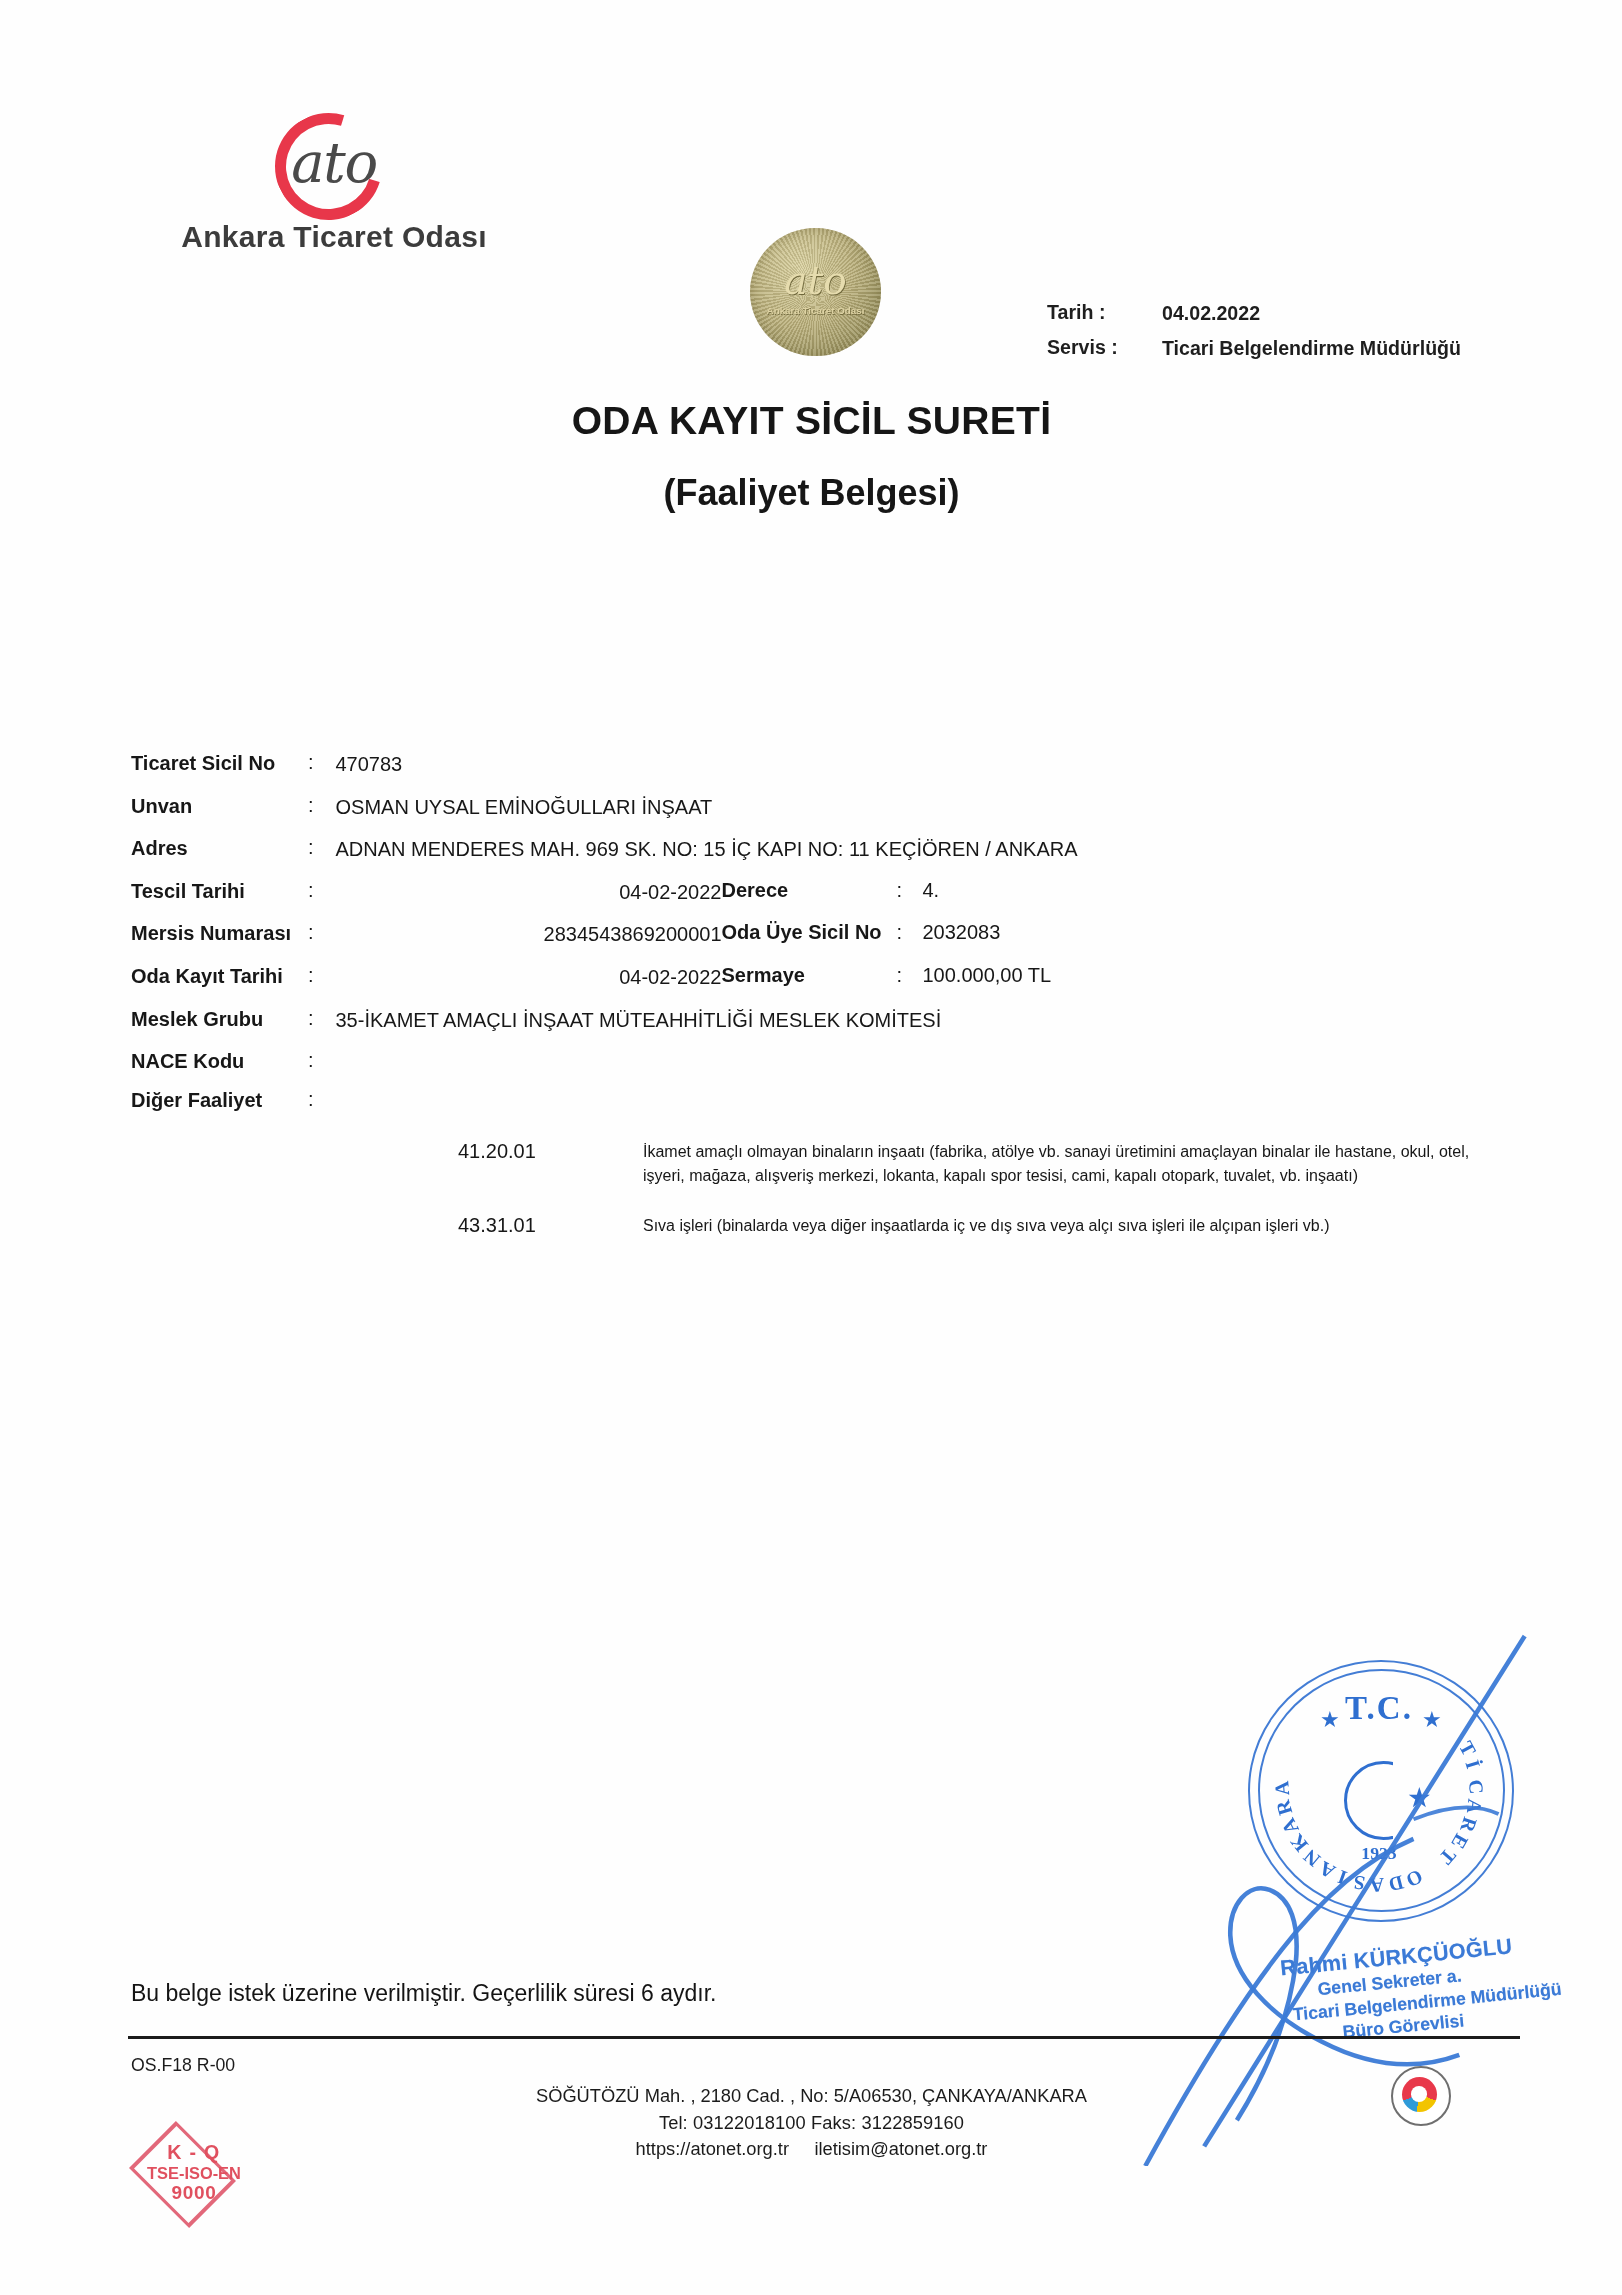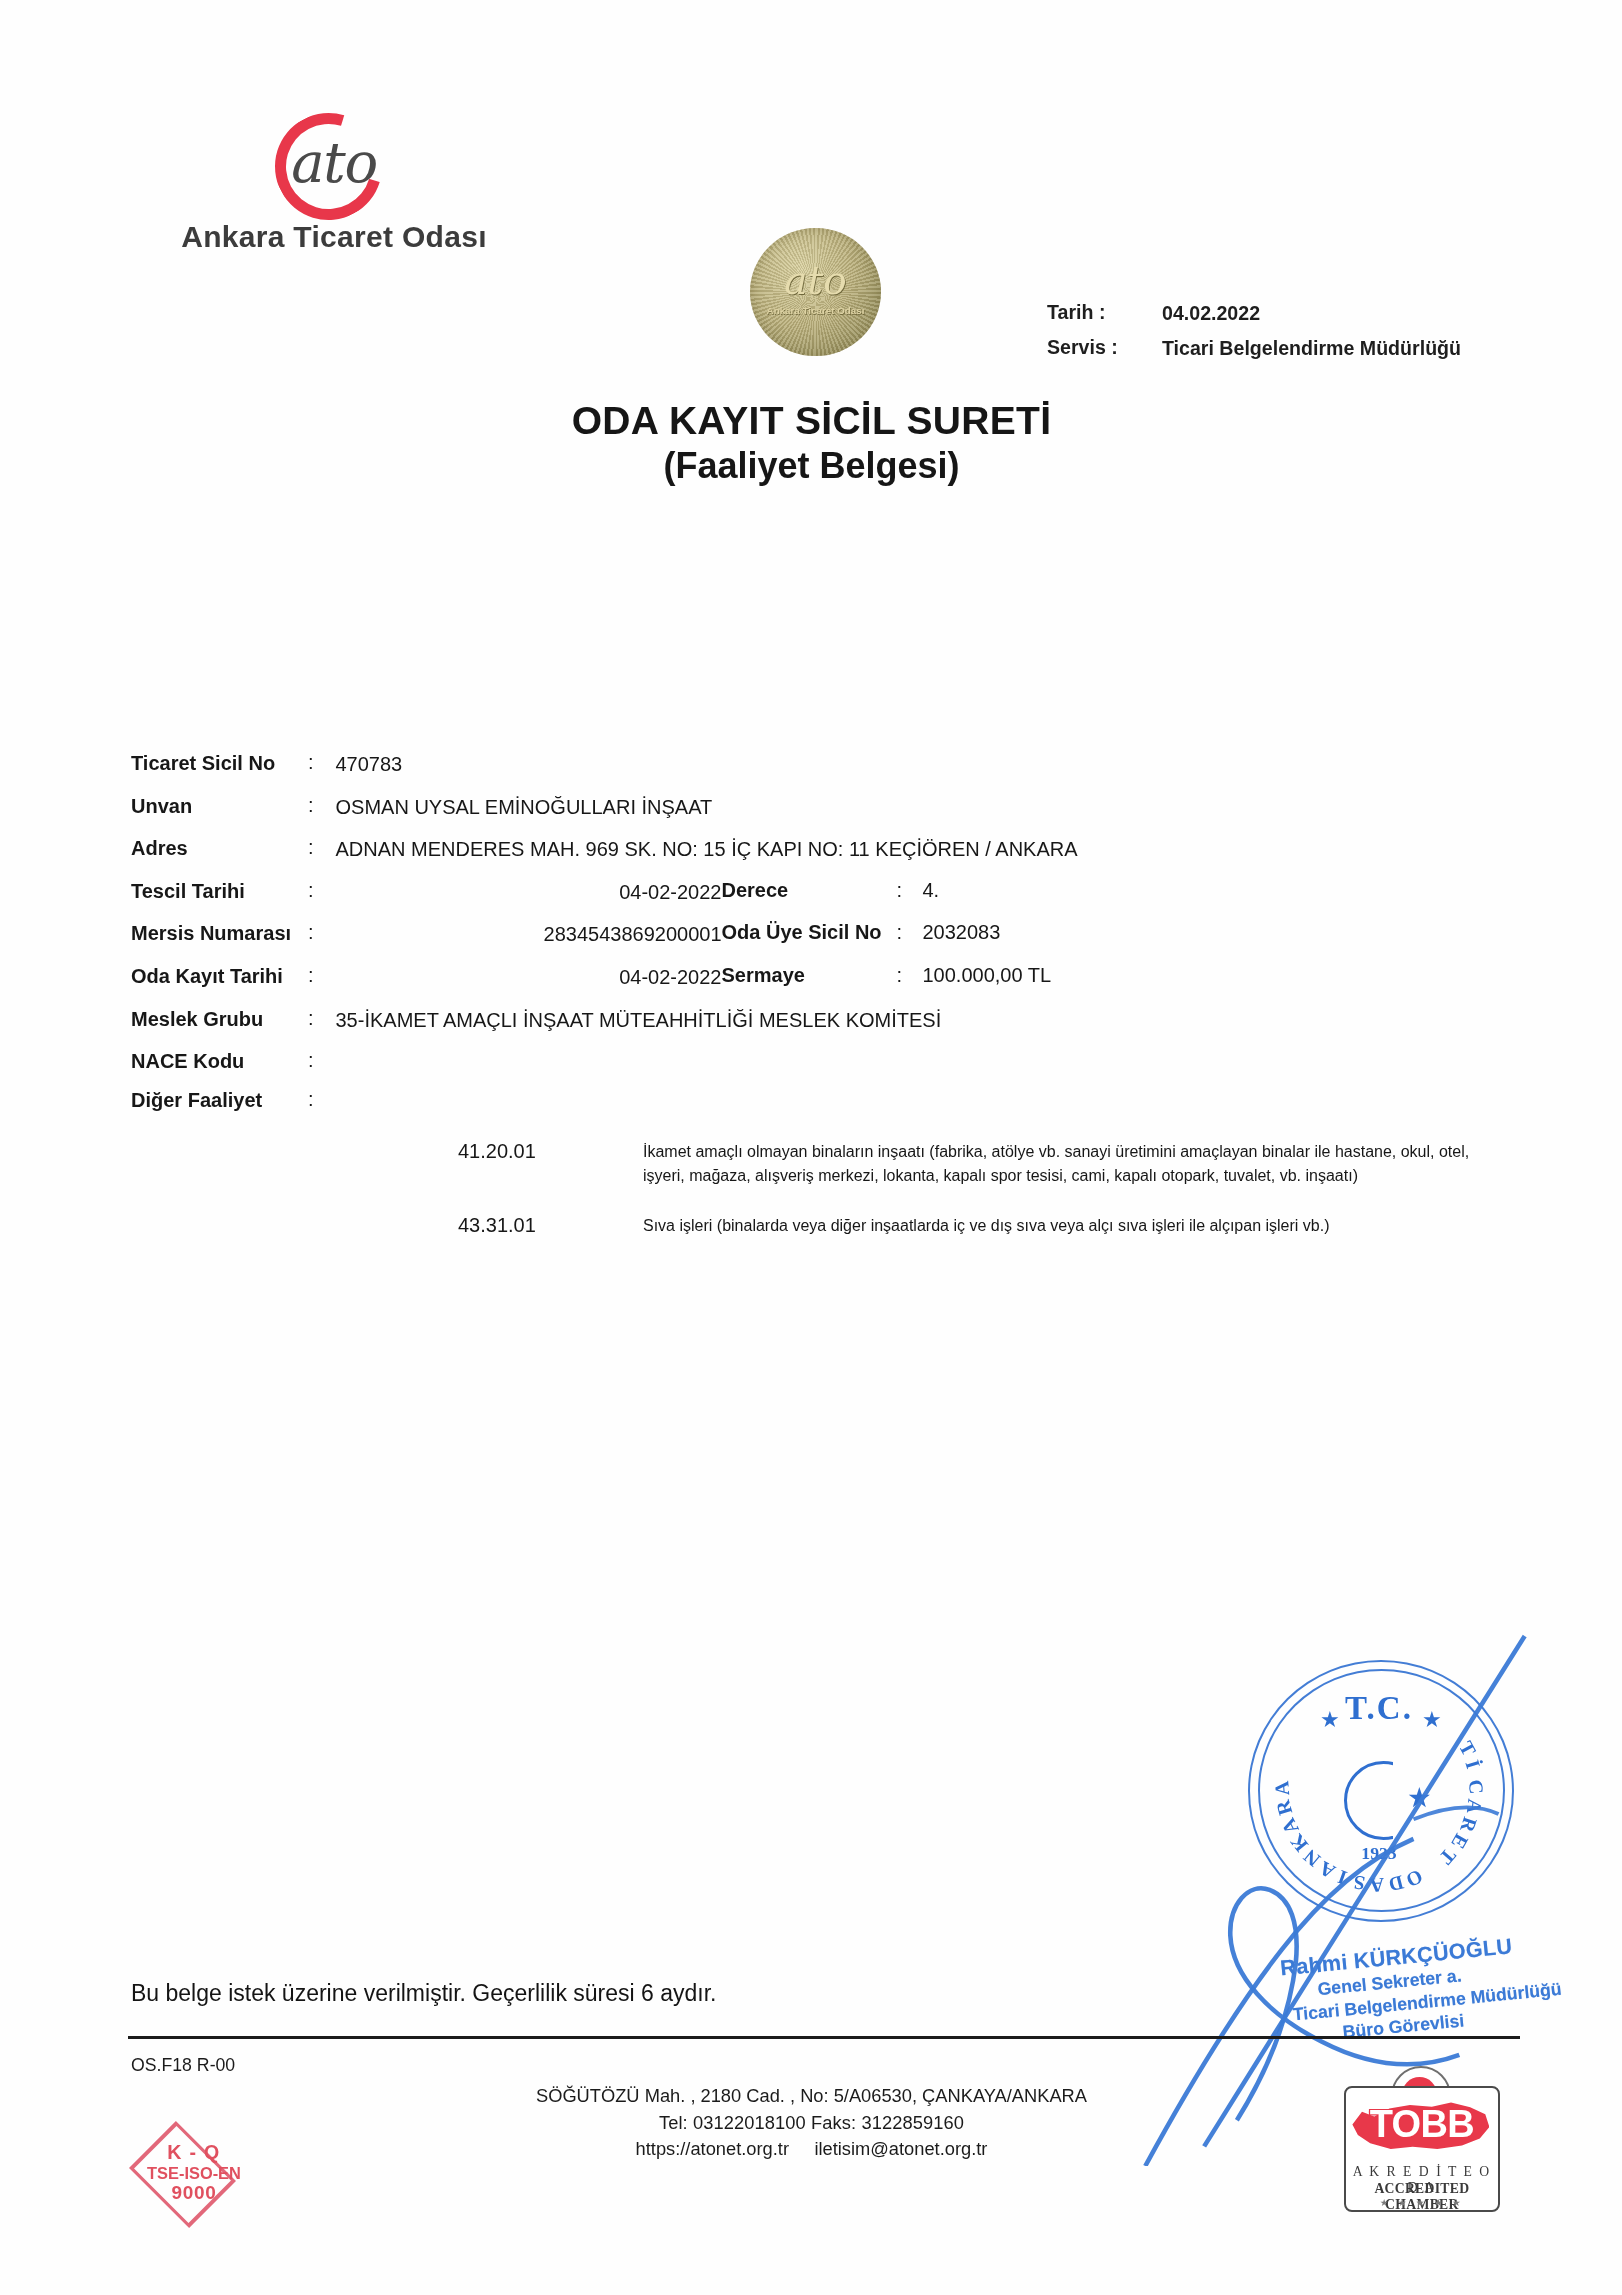--- a/index.html
+++ b/index.html
@@ -162,21 +162,21 @@
   .title-main {
     font-size: 39px;
     font-weight: bold;
     color: #161616;
     letter-spacing: 0.3px;
   }
   .title-sub {
     font-size: 36px;
     font-weight: bold;
     color: #161616;
-    margin-top: 2px;
+    margin-top: 29px;
   }
 
   
   .fields {
     position: absolute;
     left: 131px;
     top: 751px;
     width: 1387px;
   }
   .frow {
@@ -703,23 +703,16 @@
       <div class="kq2">TSE-ISO-EN</div>
       <div class="kq3">9000</div>
     </div>
   </div>
 
   <div class="tobb">
     <div class="emblem">
       <div class="emblem-inner"></div>
       <div class="emblem-core"></div>
     </div>
-    <div class="frame">
-      <div class="map"></div>
-      <div class="tobb-word">TOBB</div>
-      <div class="acc1">A K R E D İ T E   O D A</div>
-      <div class="acc2">ACCREDITED CHAMBER</div>
-      <div class="stars">★ ★ ★ ★ ★</div>
-    </div>
   </div>
 
 </div>
 
 
 </body></html>

